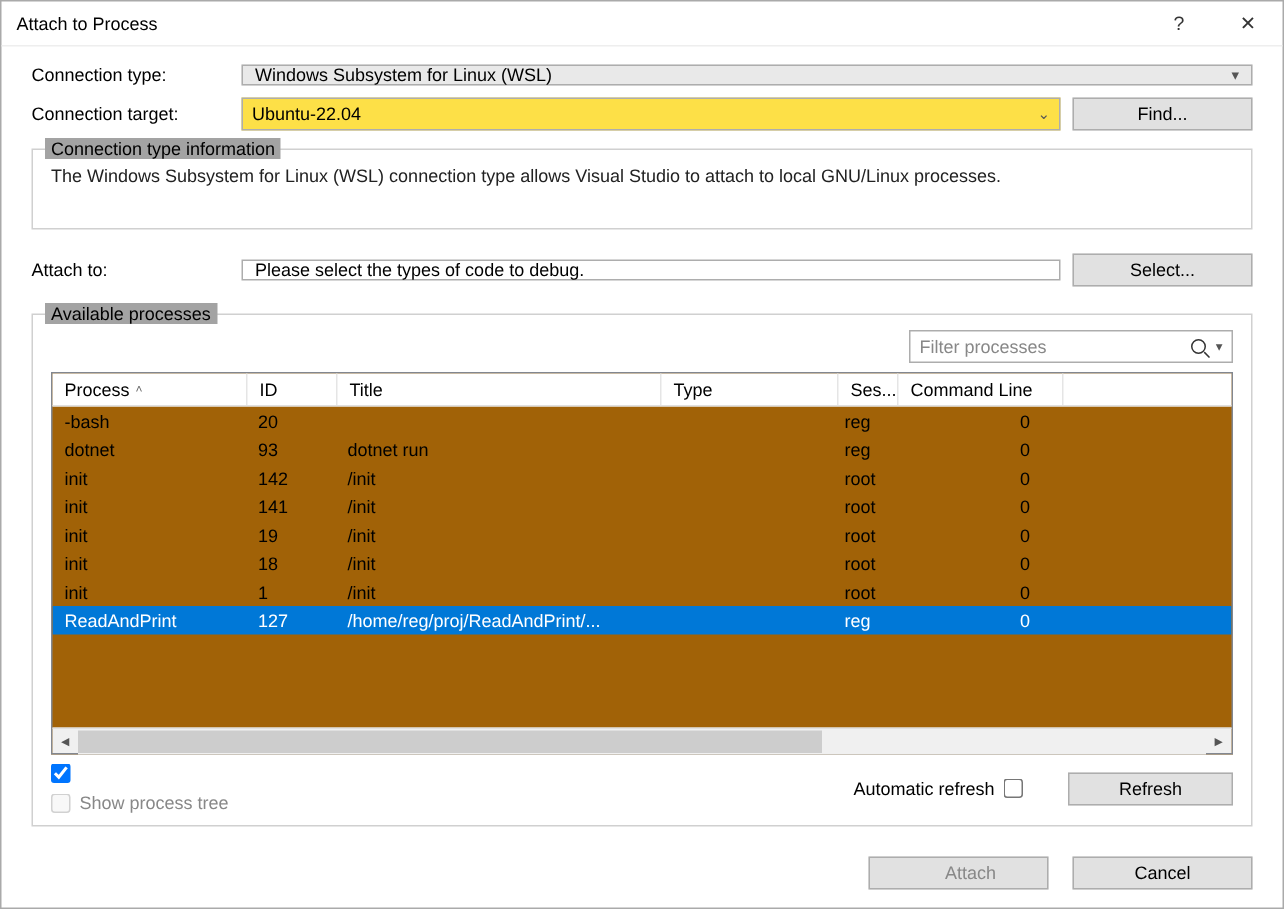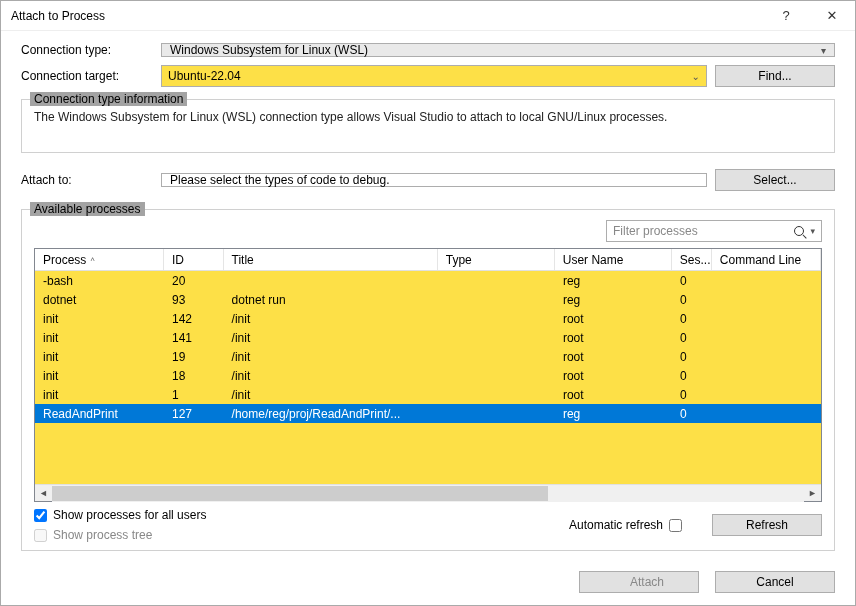--- a/index.html
+++ b/index.html
@@ -142,21 +142,21 @@
   transform: rotate(45deg);
   right: -3px; bottom: -1px;
 }
 .filter-box .dd { margin-left: 6px; font-size: 9px; color: #555; }
 .table-wrap {
   border: 1px solid #828790;
   flex: 1;
   min-height: 190px;
   display: flex;
   flex-direction: column;
-  background: #fde047;
+  background: #a16207;
 }
 .thead {
   display: flex;
   background: #fff;
   border-bottom: 1px solid #e0e0e0;
   height: 22px;
 }
 .th {
   border-right: 1px solid #e5e5e5;
   padding: 3px 8px;
@@ -302,23 +302,20 @@
             </div>
           <div class="th c-id">
               <span>ID</span>
             </div>
           <div class="th c-title">
               <span>Title</span>
             </div>
           <div class="th c-type">
               <span>Type</span>
             </div>
-          <div class="th c-user">
-              <span>User Name</span>
-            </div>
           <div class="th c-ses">
               <span>Ses...</span>
             </div>
           <div class="th c-cmd">
               <span>Command Line</span>
             </div>
         </div>
         <div class="tbody" id="process-tbody">
             <div class="tr">
               <div class="td c-proc">-bash</div>
@@ -399,21 +396,20 @@
               <div class="thumb"></div>
             </div>
           <div class="arrow">►</div>
         </div>
       </div>
 
       <div class="below-row">
         <div class="chk-col">
           <label class="chk">
             <input type="checkbox" checked="" style="">
-            <span>Show processes for all users</span>
           </label>
           <label class="chk disabled">
             <input type="checkbox" disabled="" style="">
             <span>Show process tree</span>
           </label>
         </div>
         <div class="right-col">
           <label class="chk">
             <span>Automatic refresh</span>
             <input type="checkbox" style="">

